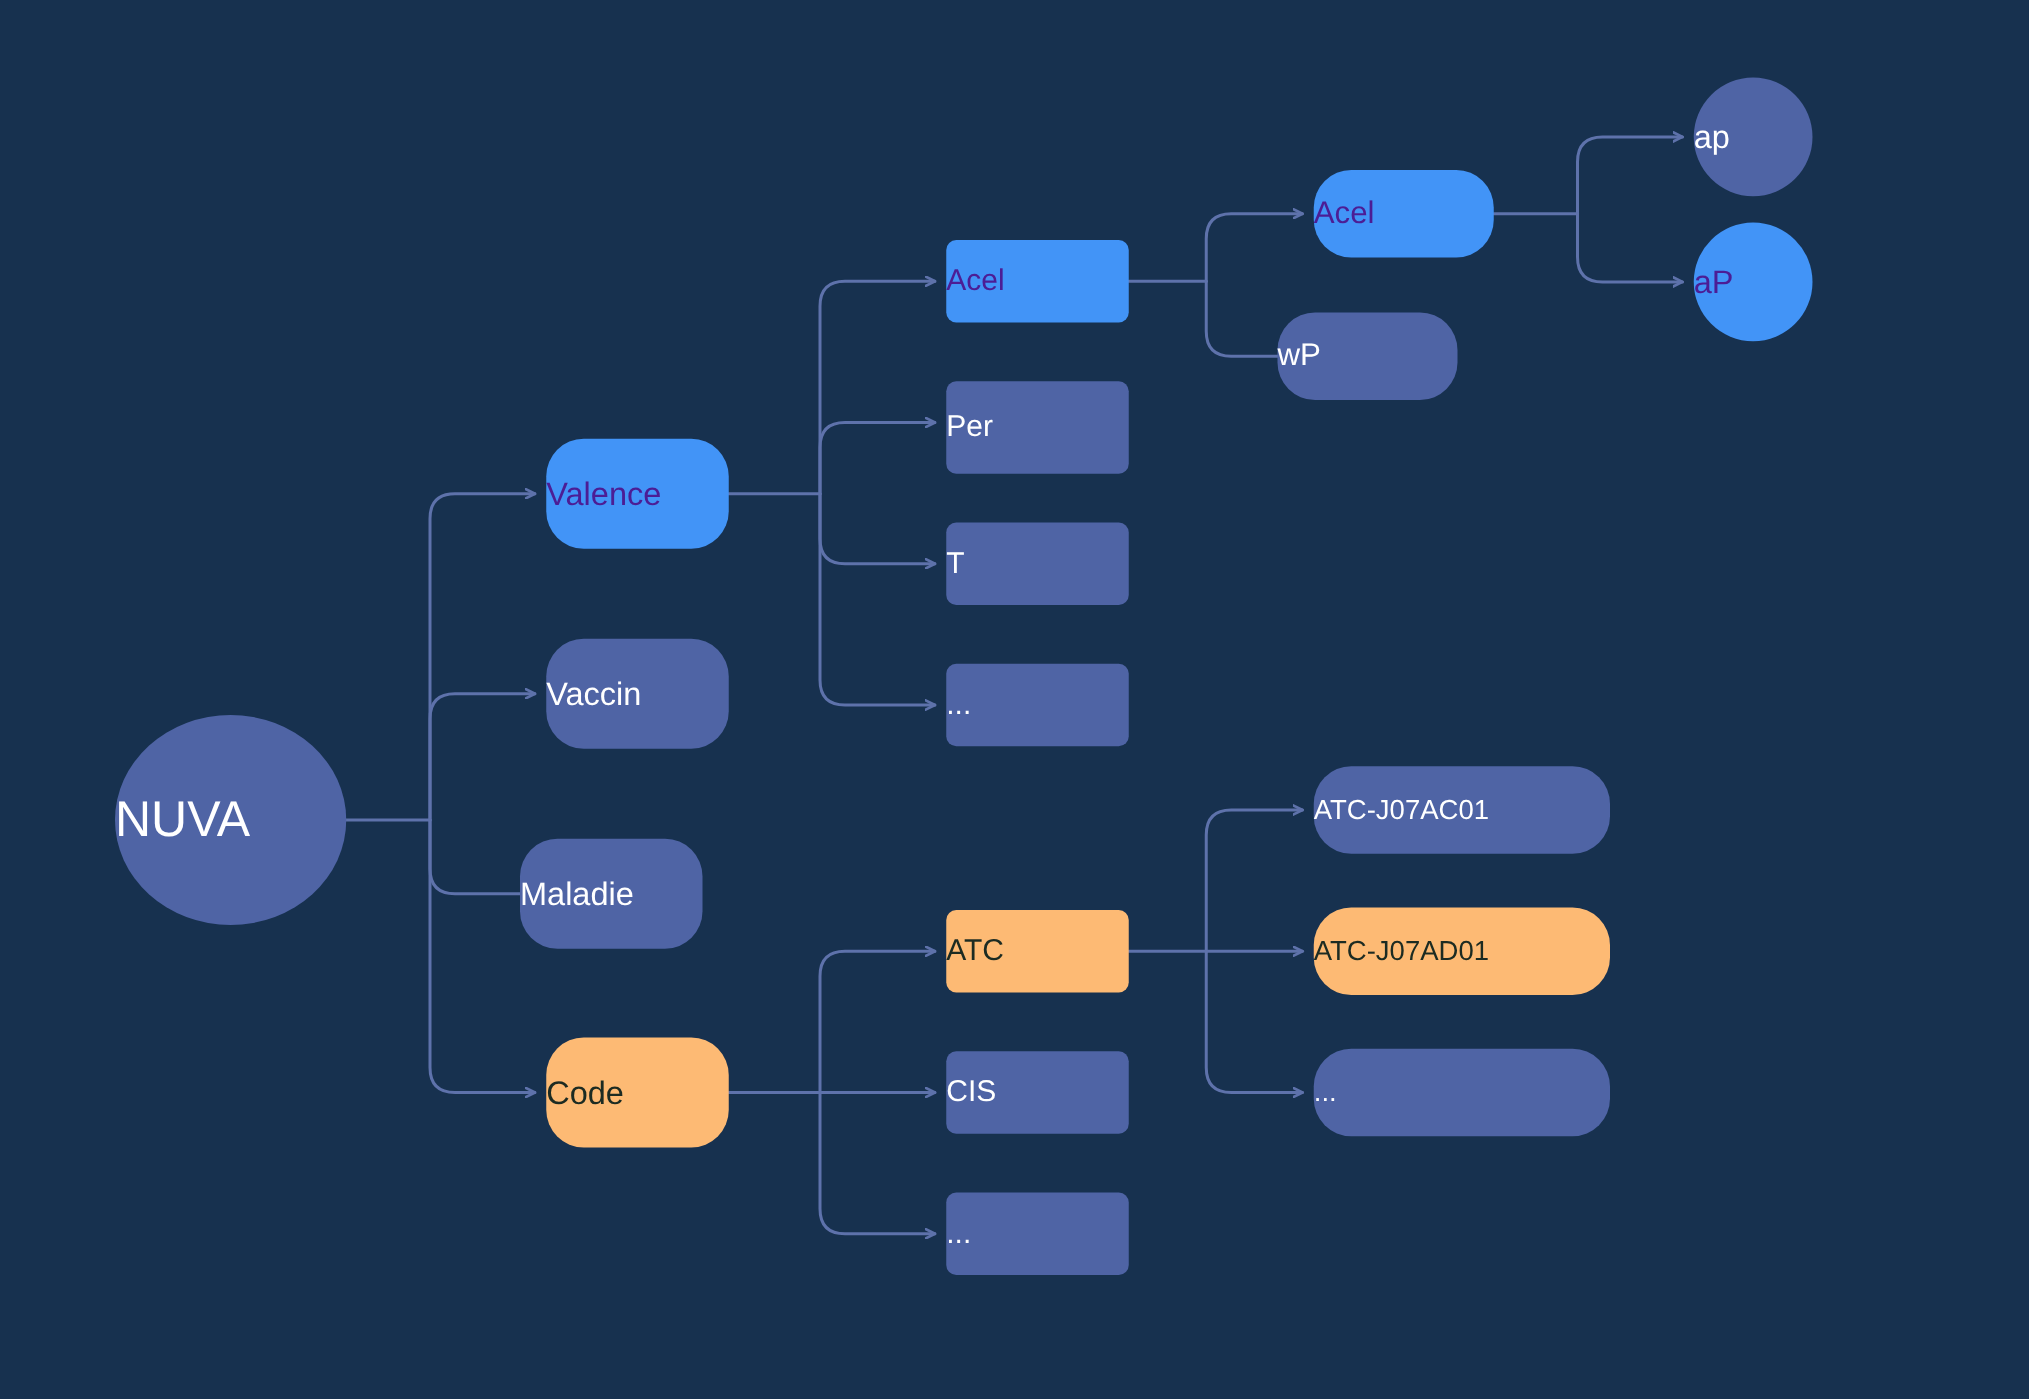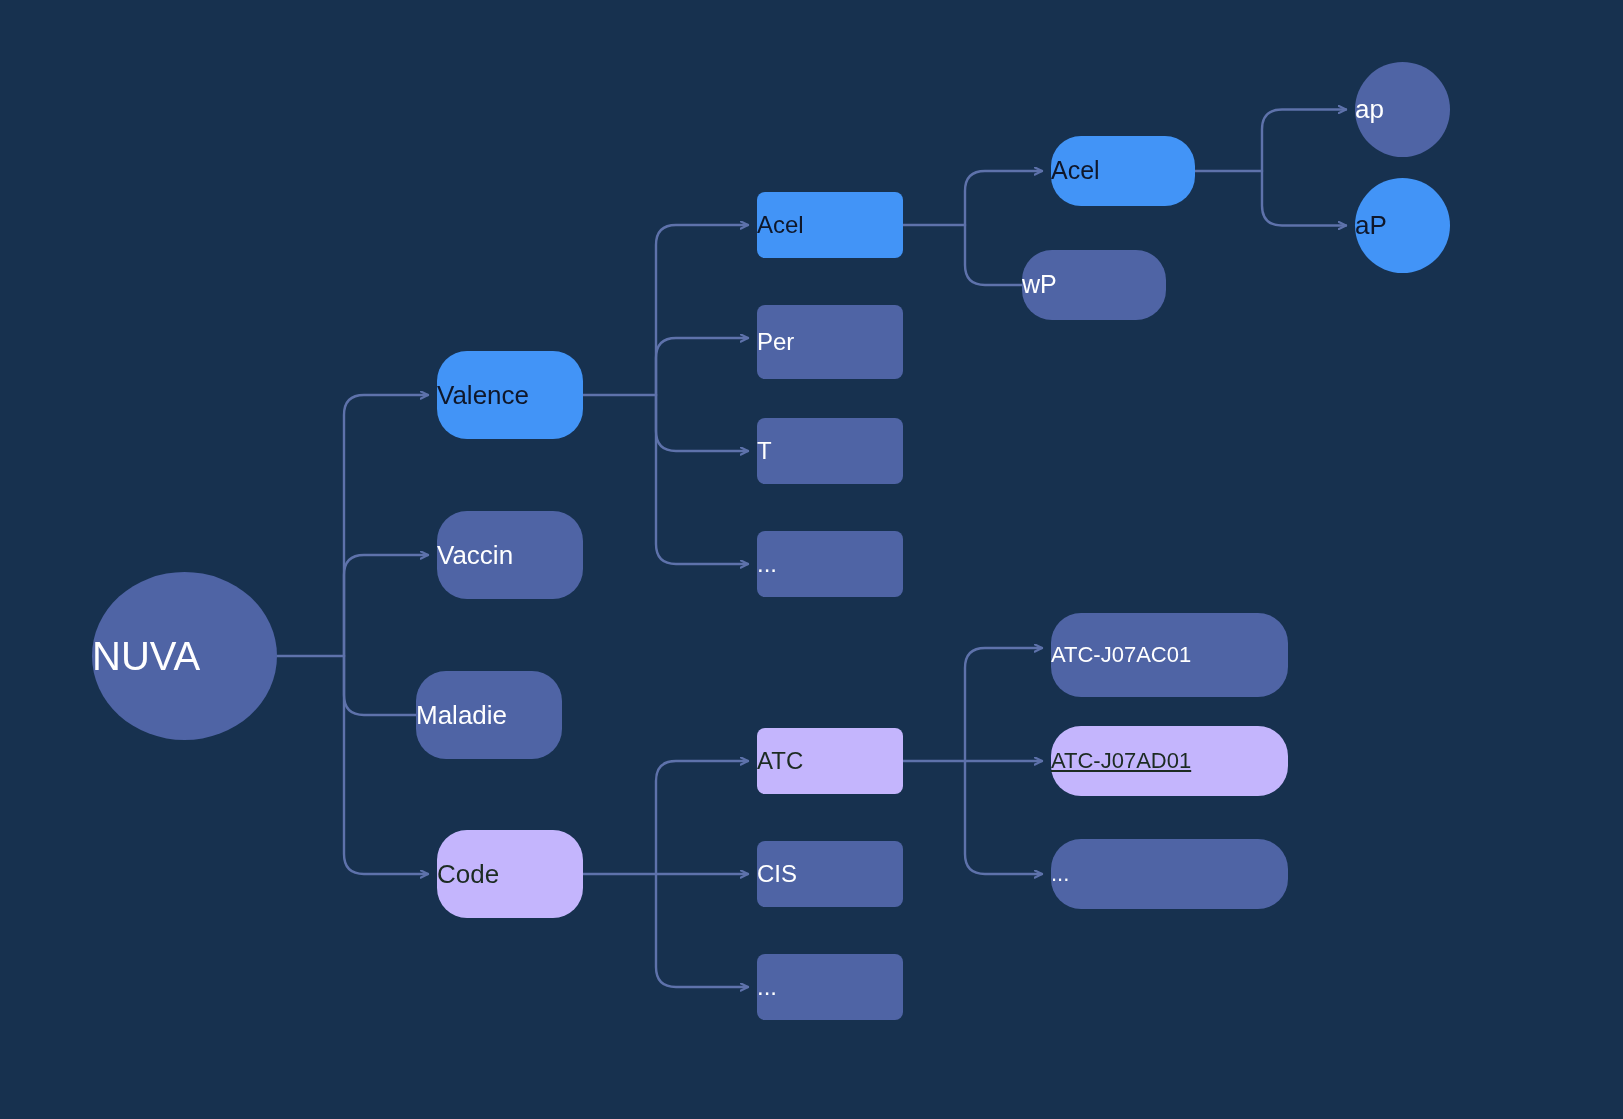--- a/index.html
+++ b/index.html
@@ -28,22 +28,22 @@
     display: flex;
     align-items: center;
     justify-content: flex-start;
     box-sizing: border-box;
     text-align: center;
     line-height: 1.1;
     user-select: none;
   }
   
   .fill-slate  { background: #4f64a5; color: #ffffff; }
-  .fill-blue   { background: #4294f7; color: #0f172a; }
-  .fill-green  { background: #c4b5fd; color: #1c2b22; }
+  .fill-blue   { background: #4294f7; color: #4c1d95; }
+  .fill-green  { background: #fdba74; color: #1c2b22; }
   
   .shape-circle { border-radius: 50%; }
   .shape-pill   { border-radius: 30px; }
   .shape-rect   { border-radius: 8px; }
 </style>
 </head>
 <body>
 
 <div id="canvas">
   <svg id="edges" viewBox="0 0 1623 1119">
@@ -115,24 +115,24 @@
       </div>
       <div class="node shape-rect fill-slate" style="left: 757px; top: 954px; width: 146px; height: 66px; font-size: 24px;">
         <span>...</span>
       </div>
       <div class="node shape-pill fill-blue" style="left: 1051px; top: 136px; width: 144px; height: 70px; font-size: 25px;">
         <span>Acel</span>
       </div>
       <div class="node shape-pill fill-slate" style="left: 1022px; top: 250px; width: 144px; height: 70px; font-size: 25px;">
         <span>wP</span>
       </div>
-      <div class="node shape-pill fill-slate" style="left: 1051px; top: 613px; width: 237px; height: 84px; font-size: 22px;">
+      <div class="node shape-pill fill-slate" style="left: 1051px; top: 613px; width: 237px; height: 70px; font-size: 22px;">
         <span>ATC-J07AC01</span>
       </div>
-      <div class="node shape-pill fill-green" style="left: 1051px; top: 726px; width: 237px; height: 70px; font-size: 22px; text-decoration: underline;">
+      <div class="node shape-pill fill-green" style="left: 1051px; top: 726px; width: 237px; height: 70px; font-size: 22px;">
         <span>ATC-J07AD01</span>
       </div>
       <div class="node shape-pill fill-slate" style="left: 1051px; top: 839px; width: 237px; height: 70px; font-size: 22px;">
         <span>...</span>
       </div>
       <div class="node shape-circle fill-slate" style="left: 1355px; top: 62px; width: 95px; height: 95px; font-size: 26px;">
         <span>ap</span>
       </div>
       <div class="node shape-circle fill-blue" style="left: 1355px; top: 178px; width: 95px; height: 95px; font-size: 26px;">
         <span>aP</span>

